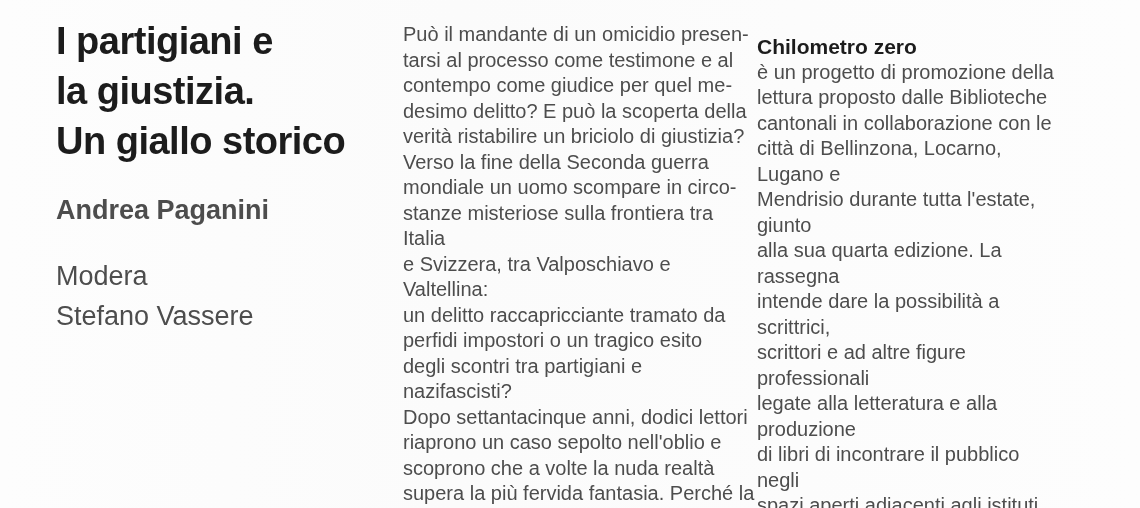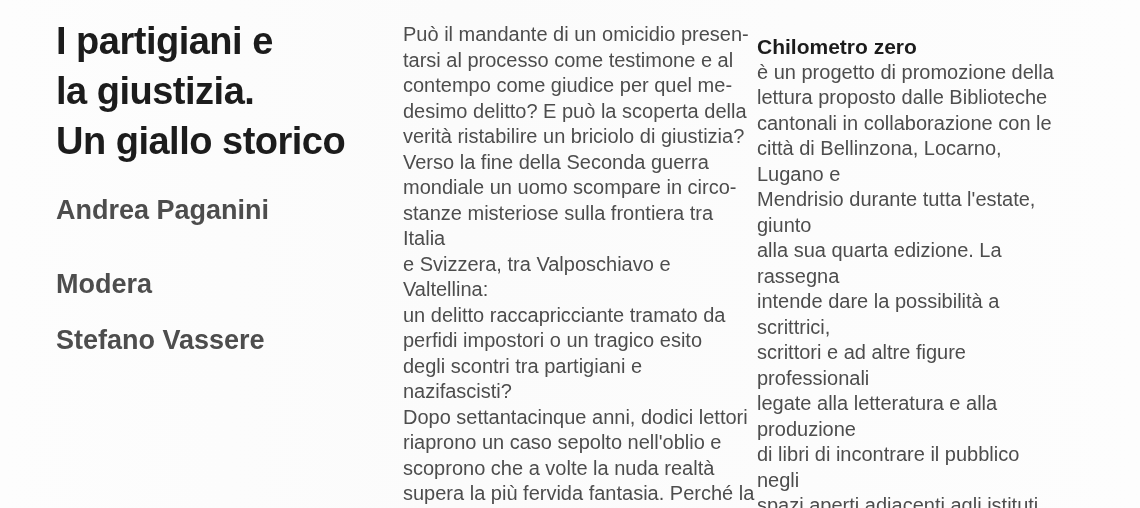--- a/index.html
+++ b/index.html
@@ -34,23 +34,23 @@
   .speaker {
     margin-top: 26px;
     font-size: 27px;
     line-height: 36px;
     color: #4d4d4d;
     font-weight: 700;
   }
   .moderator {
     margin-top: 28px;
     font-size: 27px;
-    line-height: 56px;
+    line-height: 40px;
     color: #4d4d4d;
-    font-weight: 700;
+    font-weight: 400;
     white-space: pre-line;
   }
   .col-middle {
     left: 403px;
     top: 22px;
     width: 352px;
   }
   .body-text {
     font-size: 20px;
     line-height: 25.5px;

